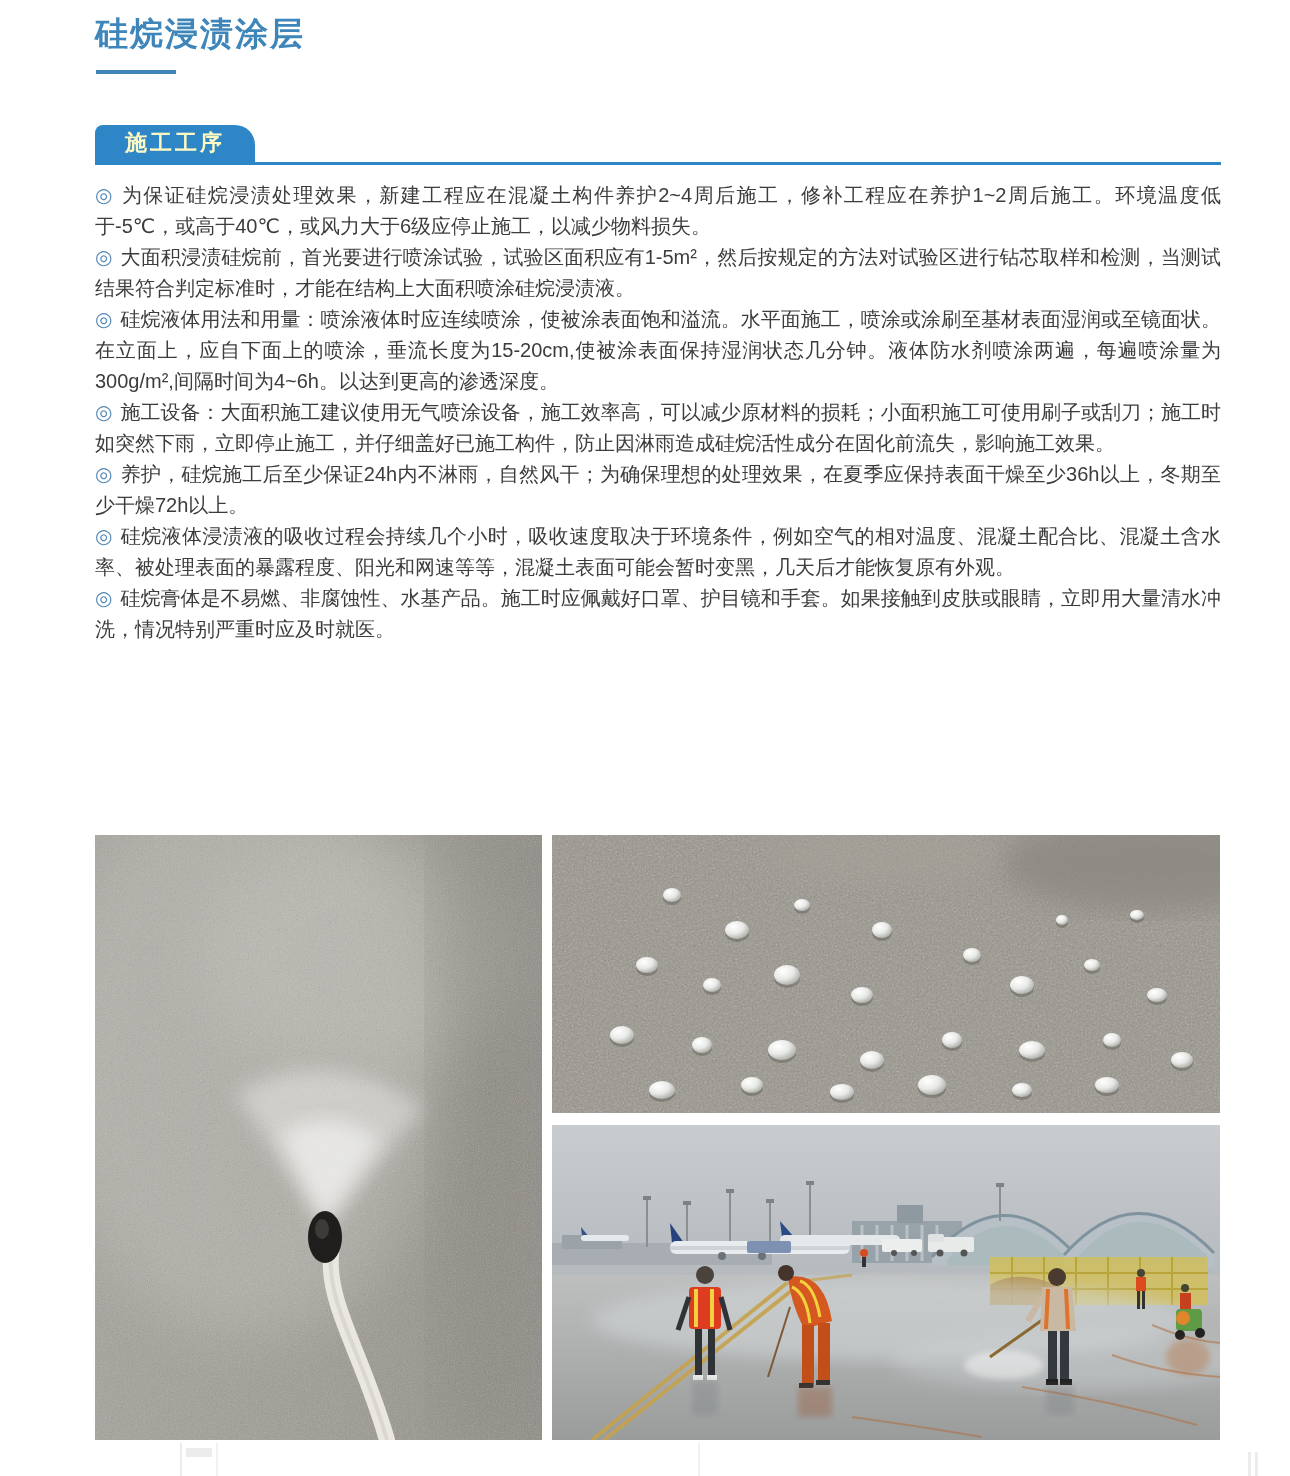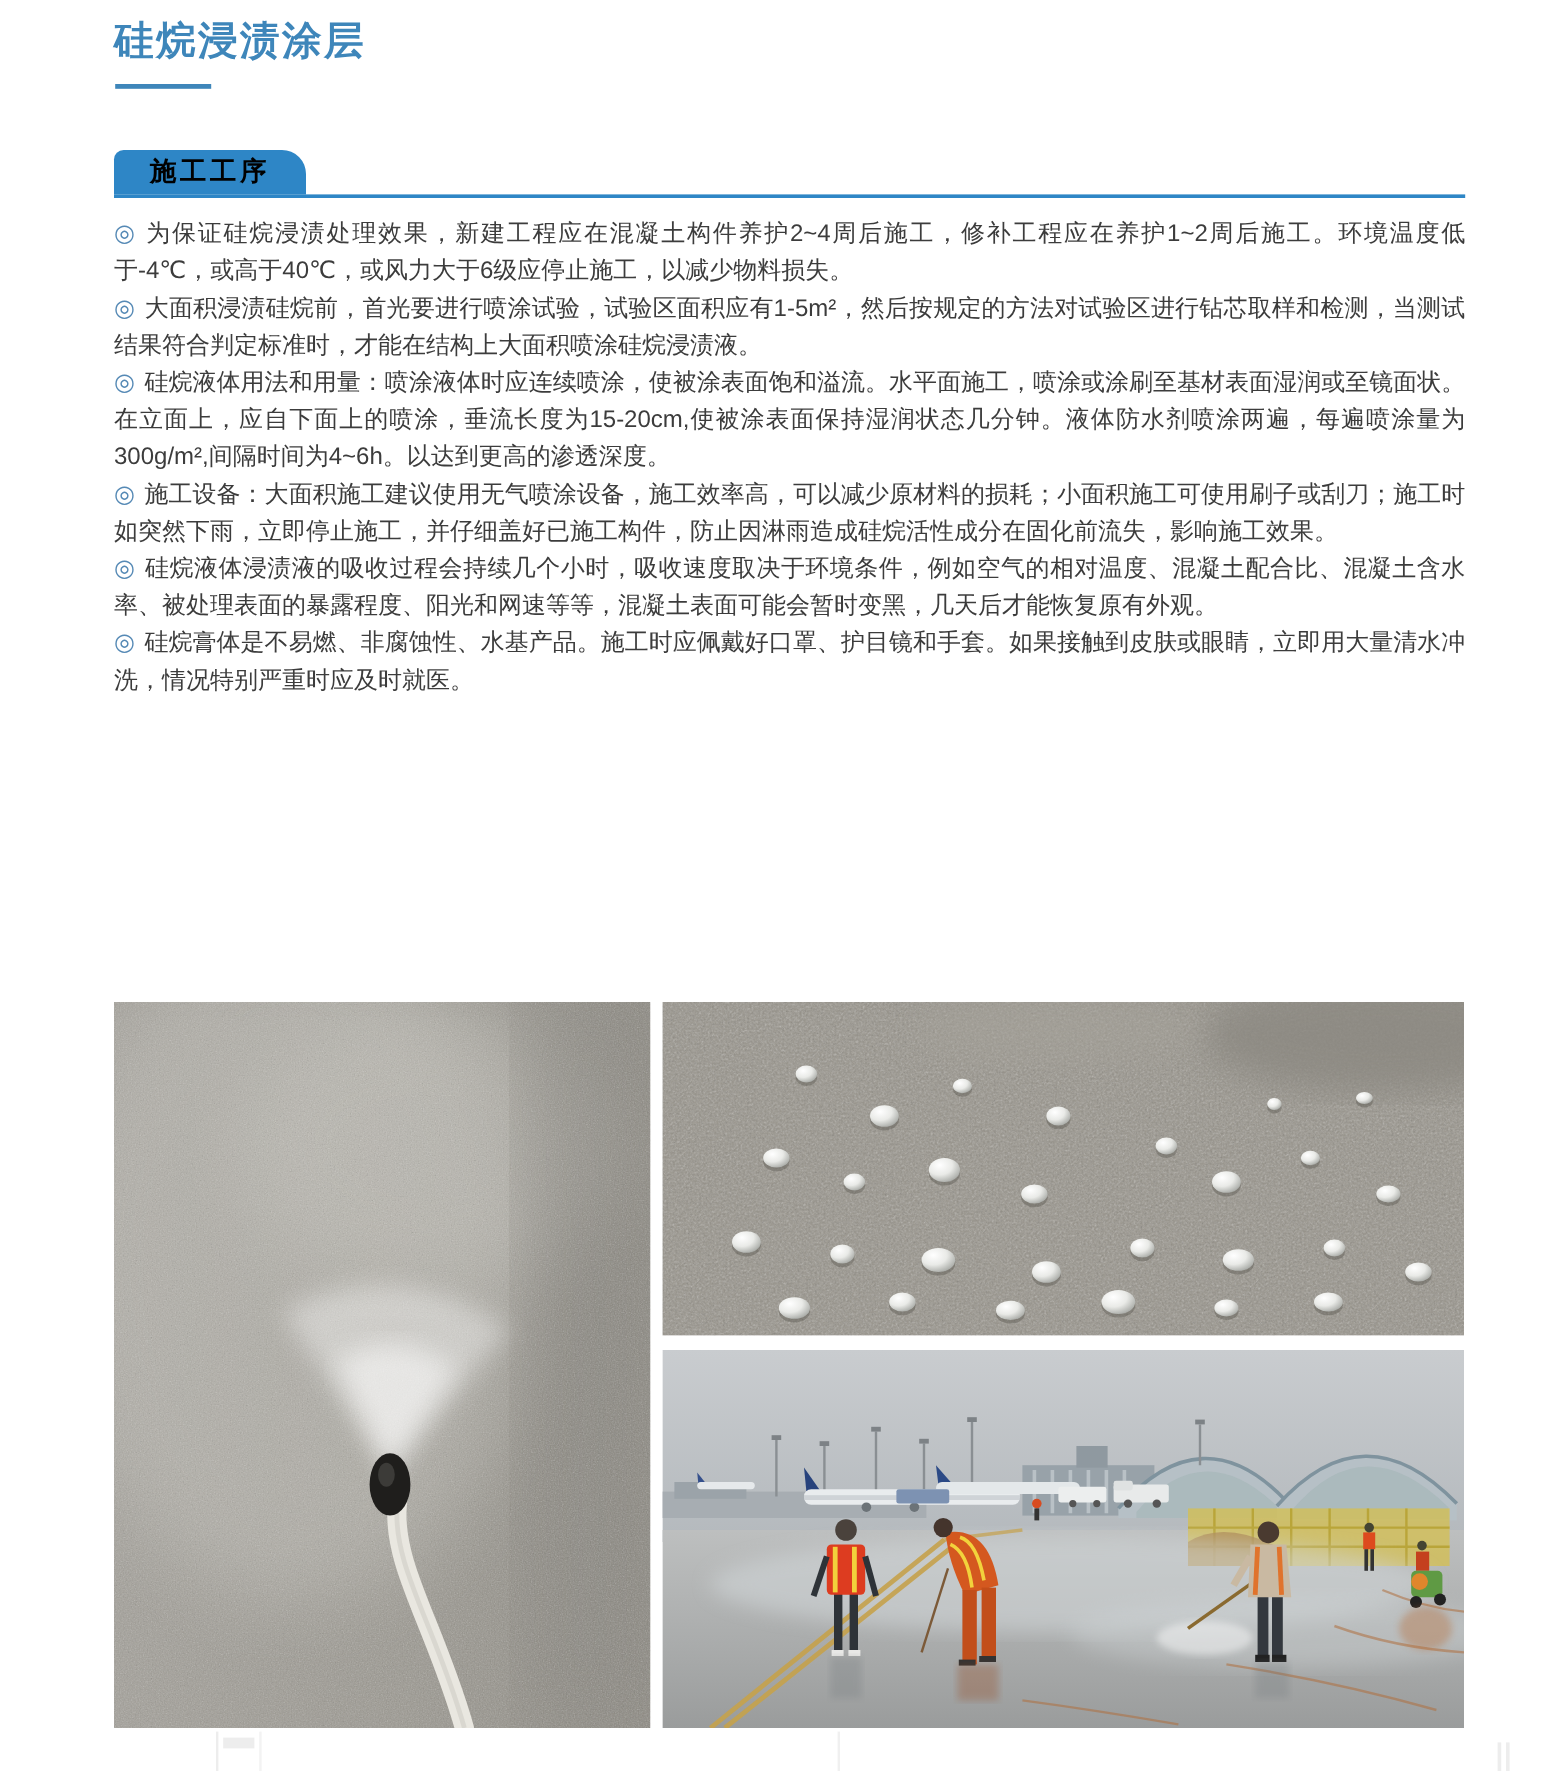--- a/index.html
+++ b/index.html
@@ -27,21 +27,21 @@
   }
   .title-dash{
     position:absolute;left:96px;top:70px;
     width:80px;height:4px;background:var(--title-color);
   }
   .section-block{position:absolute;left:95px;width:1126px;}
   .section-block.first{top:125px;}
   .section-block.second{top:733px;}
   .section-badge{
     display:inline-block;
-    background:var(--accent);color:#000000;
+    background:var(--accent);color:#fef9c3;
     font-size:22px;font-weight:700;letter-spacing:3px;
     padding:6px 30px 7px 30px;
     border-radius:8px 20px 0 0;
     line-height:1.1;
   }
   .section-rule{width:1126px;height:3px;background:var(--accent);}
   .bullets{
     position:absolute;left:95px;width:1126px;
     font-size:20px;line-height:31px;
     text-align:justify;
@@ -71,24 +71,25 @@
 
   <h1 class="page-title">硅烷浸渍涂层</h1>
   <div class="title-dash"></div>
 
   <div class="section-block first">
     <div class="section-badge">施工工序</div>
     <div class="section-rule"></div>
   </div>
 
   <div class="bullets first">
-    <p class="bullet"><span class="marker">◎</span><span>为保证硅烷浸渍处理效果，新建工程应在混凝土构件养护2~4周后施工，修补工程应在养护1~2周后施工。环境温度低于-4℃，或高于40℃，或风力大于6级应停止施工，以减少物料损失。</span></p>
+    <p class="bullet"><span class="marker">◎</span><span>为保证硅烷浸渍处理效果，新建工程应在混凝土构件养护2~4周后施工，修补工程应在养护1~2周后施工。环境温度低于-5℃，或高于40℃，或风力大于6级应停止施工，以减少物料损失。</span></p>
     <p class="bullet"><span class="marker">◎</span><span>大面积浸渍硅烷前，首光要进行喷涂试验，试验区面积应有1-5m²，然后按规定的方法对试验区进行钻芯取样和检测，当测试结果符合判定标准时，才能在结构上大面积喷涂硅烷浸渍液。</span></p>
     <p class="bullet"><span class="marker">◎</span><span>硅烷液体用法和用量：喷涂液体时应连续喷涂，使被涂表面饱和溢流。水平面施工，喷涂或涂刷至基材表面湿润或至镜面状。在立面上，应自下面上的喷涂，垂流长度为15-20cm,使被涂表面保持湿润状态几分钟。液体防水剂喷涂两遍，每遍喷涂量为300g/m²,间隔时间为4~6h。以达到更高的渗透深度。</span></p>
     <p class="bullet"><span class="marker">◎</span><span>施工设备：大面积施工建议使用无气喷涂设备，施工效率高，可以减少原材料的损耗；小面积施工可使用刷子或刮刀；施工时如突然下雨，立即停止施工，并仔细盖好已施工构件，防止因淋雨造成硅烷活性成分在固化前流失，影响施工效果。</span></p>
+    <p class="bullet"><span class="marker">◎</span><span>养护，硅烷施工后至少保证24h内不淋雨，自然风干；为确保理想的处理效果，在夏季应保持表面干燥至少36h以上，冬期至少干燥72h以上。</span></p>
     <p class="bullet"><span class="marker">◎</span><span>硅烷液体浸渍液的吸收过程会持续几个小时，吸收速度取决于环境条件，例如空气的相对温度、混凝土配合比、混凝土含水率、被处理表面的暴露程度、阳光和网速等等，混凝土表面可能会暂时变黑，几天后才能恢复原有外观。</span></p>
     <p class="bullet"><span class="marker">◎</span><span>硅烷膏体是不易燃、非腐蚀性、水基产品。施工时应佩戴好口罩、护目镜和手套。如果接触到皮肤或眼睛，立即用大量清水冲洗，情况特别严重时应及时就医。</span></p>
   </div>
 
 
 
   <figure class="photo-left">
     <svg viewBox="0 0 447 605" preserveAspectRatio="none">
       <defs>
         <filter id="grainA" x="0" y="0" width="100%" height="100%">

